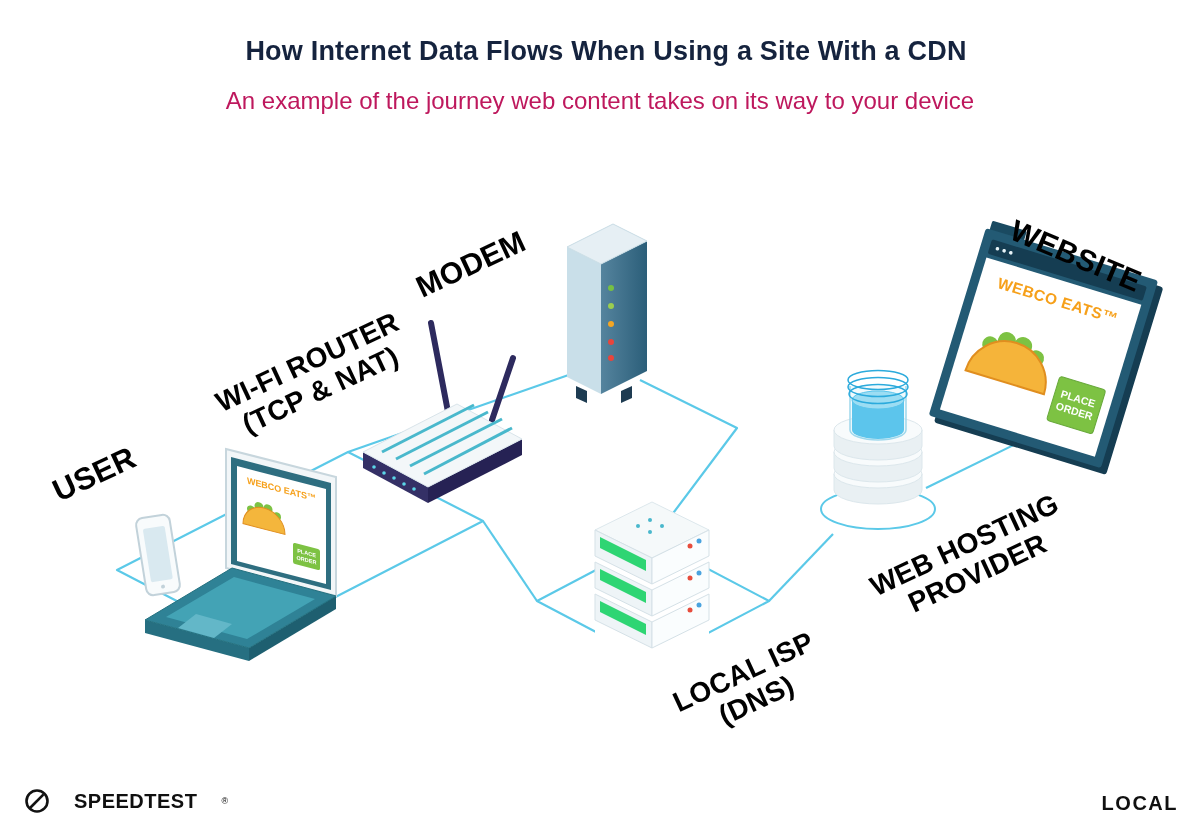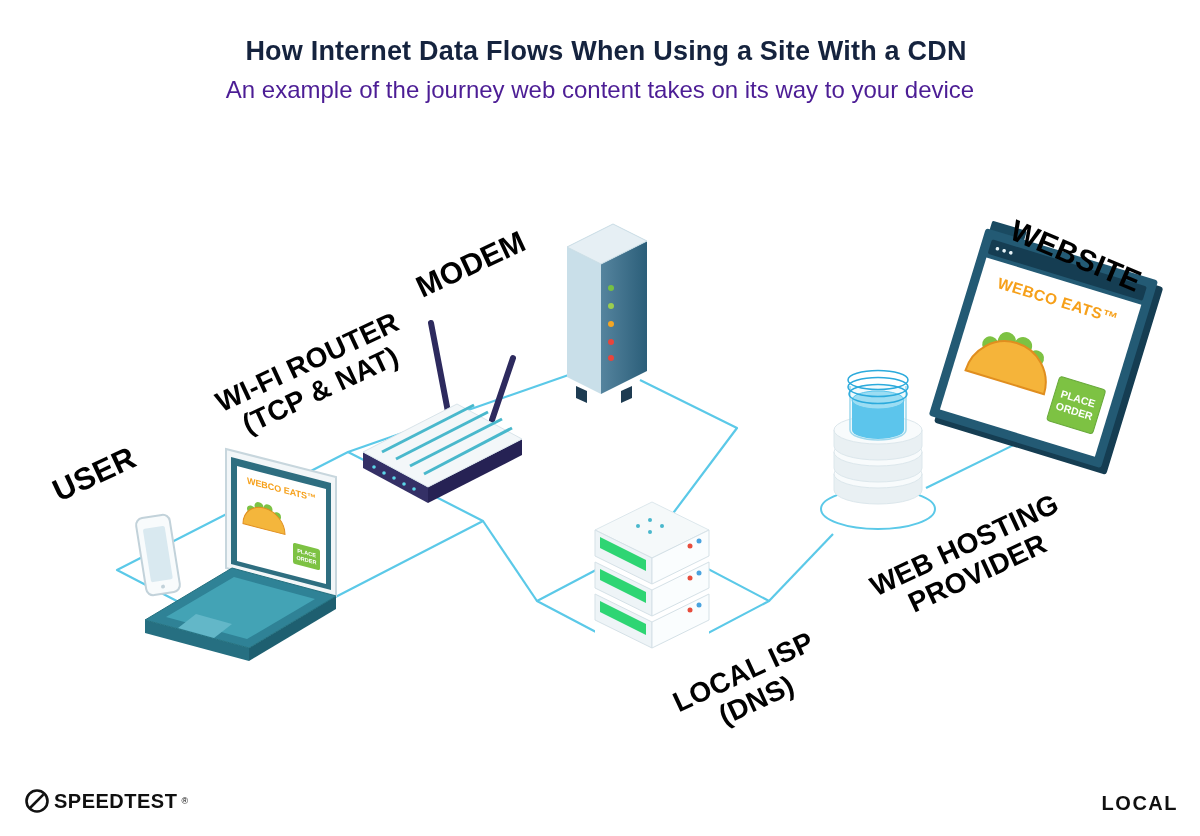--- a/index.html
+++ b/index.html
@@ -1,30 +1,30 @@
 <!DOCTYPE html>
 <html><head>
 <meta charset="utf-8">
 <style>
   * { margin:0; padding:0; box-sizing:border-box; }
   html,body { width:1200px; height:836px; background:#ffffff; font-family:"Liberation Sans", sans-serif; }
   .stage { position:relative; width:1200px; height:836px; background:#ffffff; overflow:hidden; }
 
   .header { position:absolute; top:36px; left:0; width:1200px; text-align:center; }
   .header h1 { font-size:27px; font-weight:700; color:#15233E; letter-spacing:.2px;padding-left:12px; }
-  .header .subtitle { margin-top:9px; font-size:24px; font-weight:400; color:#4c1d95; }
+  .header .subtitle { margin-top:20px; font-size:24px; font-weight:400; color:#be185d; }
 
   .diagram-svg { position:absolute; left:0; top:0; }
   svg text { font-family:"Liberation Sans", sans-serif; }
 
   .iso-label { position:absolute; font-weight:700; color:#000; white-space:nowrap;
                line-height:1.12; transform-origin:left center; letter-spacing:.3px; }
   .iso-label.centered { transform-origin:center center; text-align:center; }
 
-  .footer-left { position:absolute; left:24px; top:788px; display:flex; align-items:center; gap:4px; }
+  .footer-left { position:absolute; left:24px; top:788px; display:flex; align-items:center; gap:24px; }
   .footer-left .txt { font-size:20px; font-weight:700; letter-spacing:.5px; color:#101010; }
   .footer-left sup { font-size:9px; vertical-align:top; }
   .footer-right { position:absolute; right:22px; top:792px; font-size:20px; font-weight:700;
                   letter-spacing:1.5px; color:#101010; }
 </style>
 </head>
 <body>
 
 <div class="stage">
 

